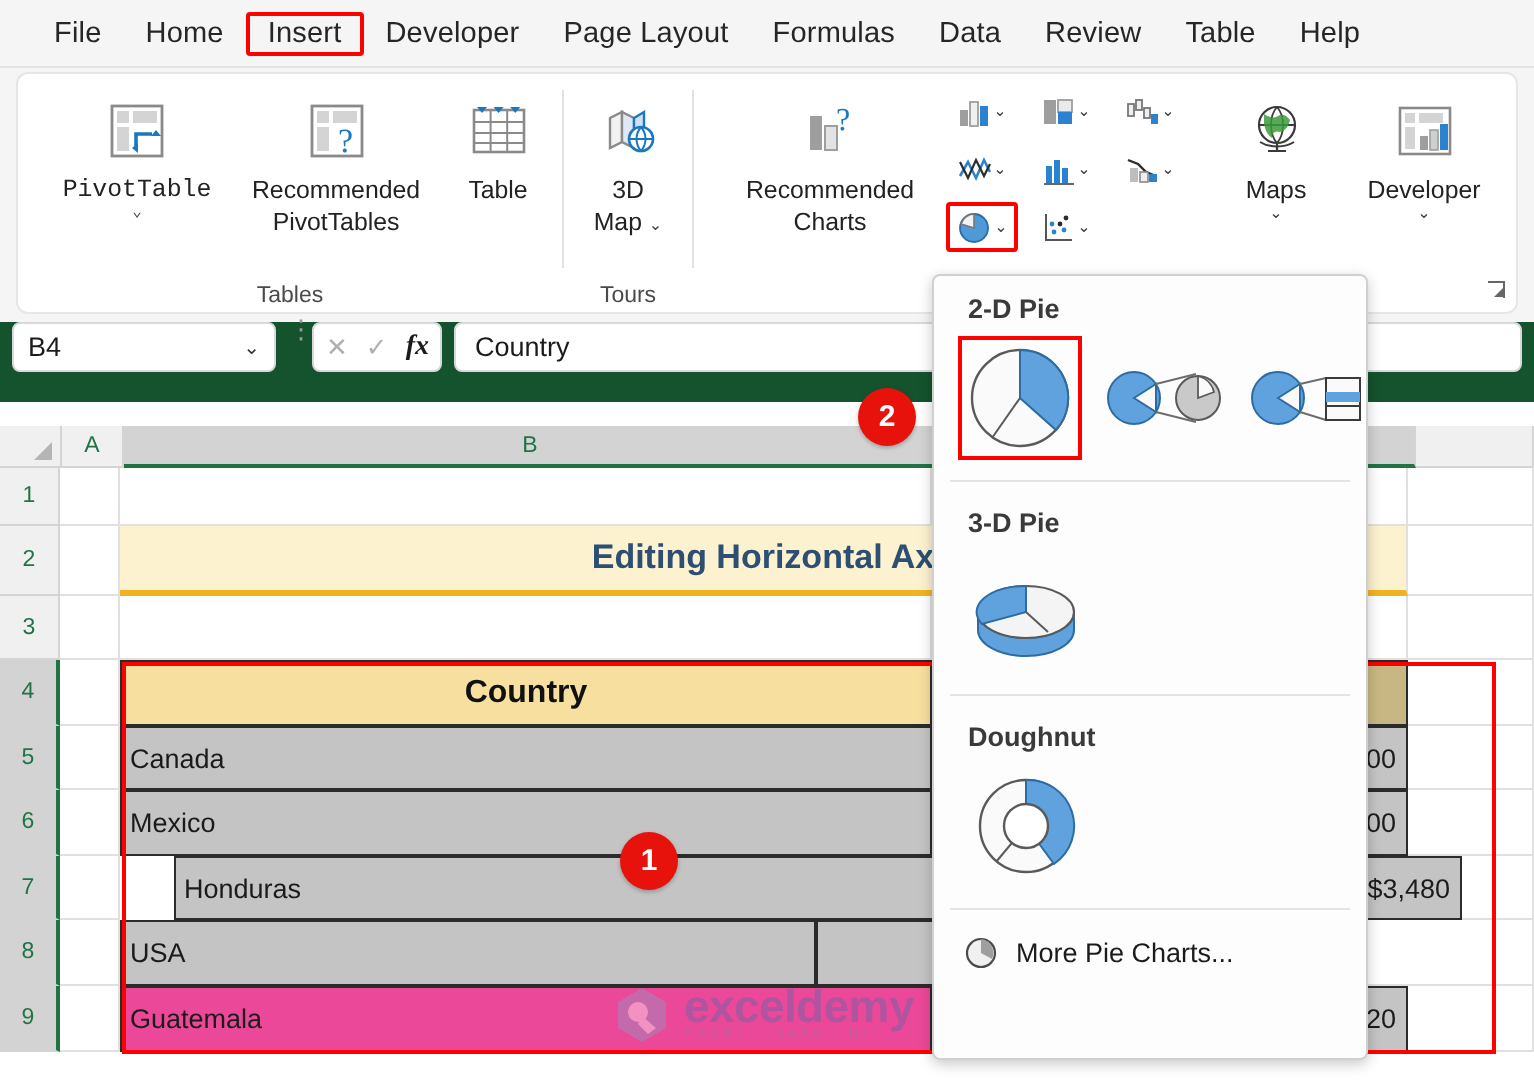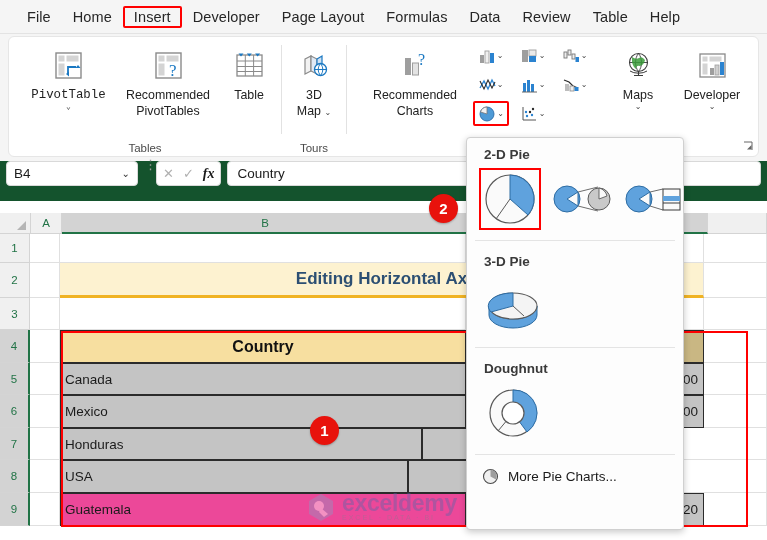--- a/index.html
+++ b/index.html
@@ -421,21 +421,21 @@
         <div class="cell" style="flex:1;"></div>
       </div>
       <div style="display:flex;height:33px;">
         <div class="cell" style="width:30px;"></div>
         <div class="cell" style="width:406px;background:#c4c4c4;border:1px solid #2b2b2b;">Mexico</div>
         <div class="cell" style="width:238px;background:#c4c4c4;border:1px solid #2b2b2b;justify-content:flex-end;padding-right:5px;">$9,000</div>
         <div class="cell" style="flex:1;"></div>
       </div>
       <div style="display:flex;height:32px;">
         <div class="cell" style="width:30px;"></div>
-        <div class="cell" style="width:362px;background:#c4c4c4;border:1px solid #2b2b2b;">Honduras</div>
+        <div class="cell" style="width:406px;background:#c4c4c4;border:1px solid #2b2b2b;margin-left:27px;">Honduras</div>
         <div class="cell" style="width:238px;background:#c4c4c4;border:1px solid #2b2b2b;justify-content:flex-end;padding-right:5px;">$3,480</div>
         <div class="cell" style="flex:1;"></div>
       </div>
       <div style="display:flex;height:33px;">
         <div class="cell" style="width:30px;"></div>
         <div class="cell" style="width:348px;background:#c4c4c4;border:1px solid #2b2b2b;">USA</div>
         <div class="cell" style="width:238px;background:#c4c4c4;border:1px solid #2b2b2b;justify-content:flex-end;padding-right:5px;">11,000</div>
         <div class="cell" style="flex:1;"></div>
       </div>
       <div style="display:flex;height:33px;">

